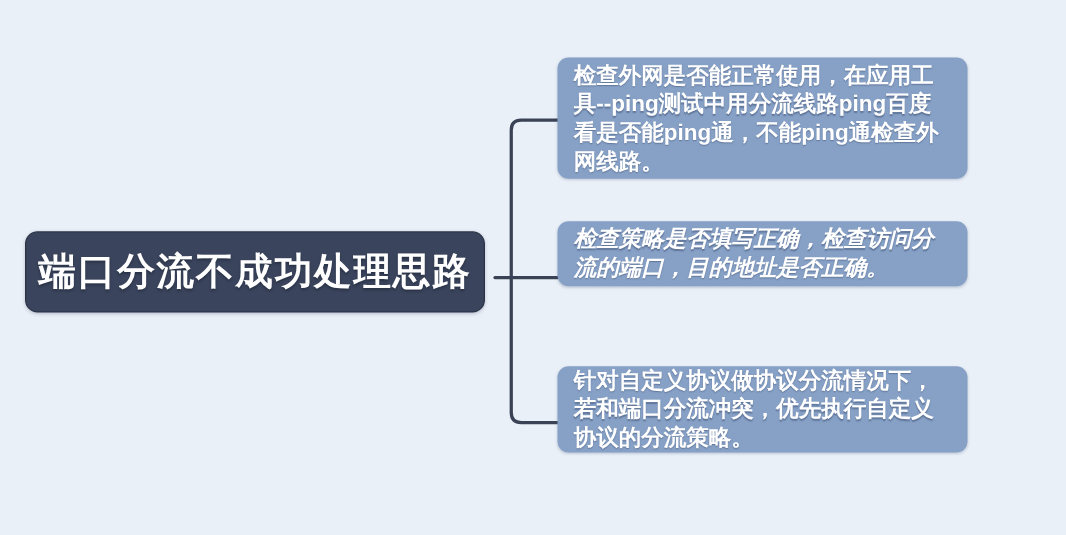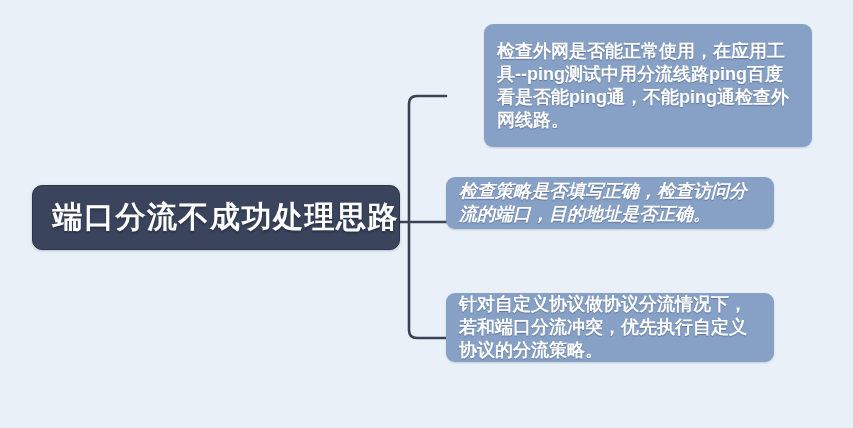--- a/index.html
+++ b/index.html
@@ -18,31 +18,31 @@
   svg.connectors {
     position: absolute;
     left: 0;
     top: 0;
     width: 853px;
     height: 428px;
     pointer-events: none;
   }
   .root-node {
     position: absolute;
-    left: 32px;
+    left: 20px;
     top: 185px;
     width: 368px;
     height: 65px;
     box-sizing: border-box;
     background: #3a445c;
     border: 1px solid #2c3548;
     border-radius: 10px;
     display: flex;
     align-items: center;
-    justify-content: flex-end;
+    justify-content: center;
     cursor: pointer;
     box-shadow: 0 1px 3px rgba(40, 52, 76, 0.25);
   }
   .root-node .root-label {
     color: #ffffff;
     font-size: 30px;
     font-weight: 700;
     letter-spacing: 1.5px;
     white-space: nowrap;
     text-shadow: 0 2px 2px rgba(10, 16, 30, 0.35);
@@ -61,21 +61,21 @@
     box-shadow: 0 1px 2px rgba(70, 90, 125, 0.25);
   }
   .branch-node .branch-text {
     color: #ffffff;
     font-size: 18px;
     font-weight: 700;
     line-height: 23px;
     white-space: pre-line;
     text-shadow: 0 1px 1px rgba(40, 55, 85, 0.4);
   }
-  .branch-1 { top: 24px;  height: 123px; margin-left: 38px; }
+  .branch-1 { top: 46px;  height: 97px; }
   .branch-2 { top: 177px; height: 52px; font-style: italic;  }
   .branch-3 { top: 293px; height: 69px;  }
 </style>
 </head>
 <body>
 
 <div class="canvas">
 
   <svg class="connectors" viewBox="0 0 853 428" xmlns="http://www.w3.org/2000/svg">
 

